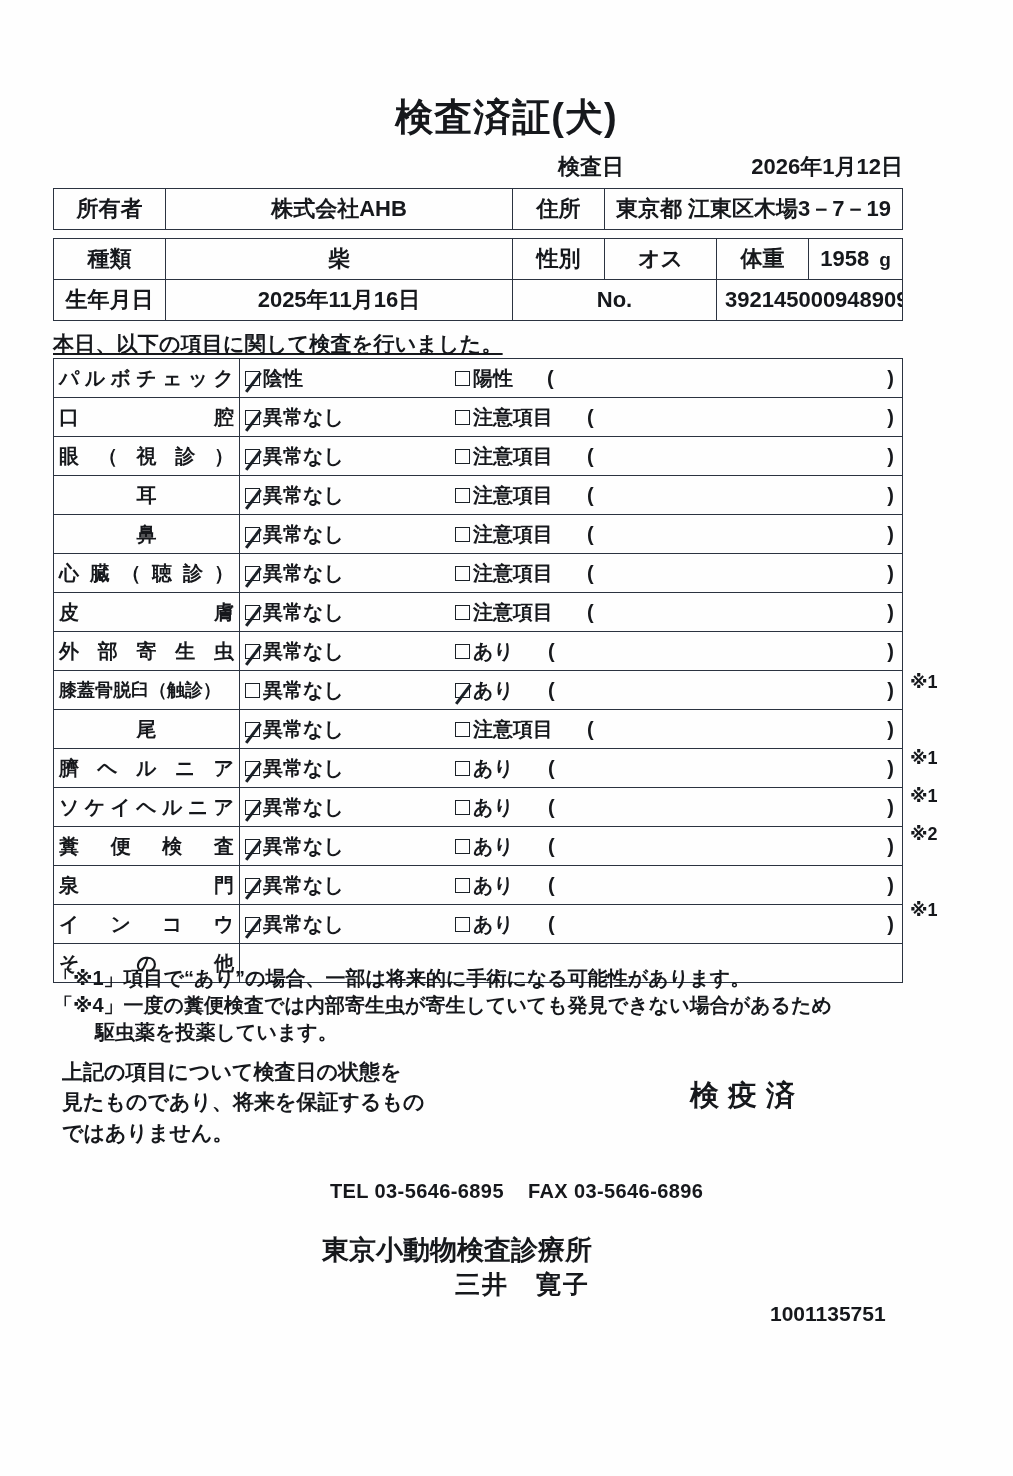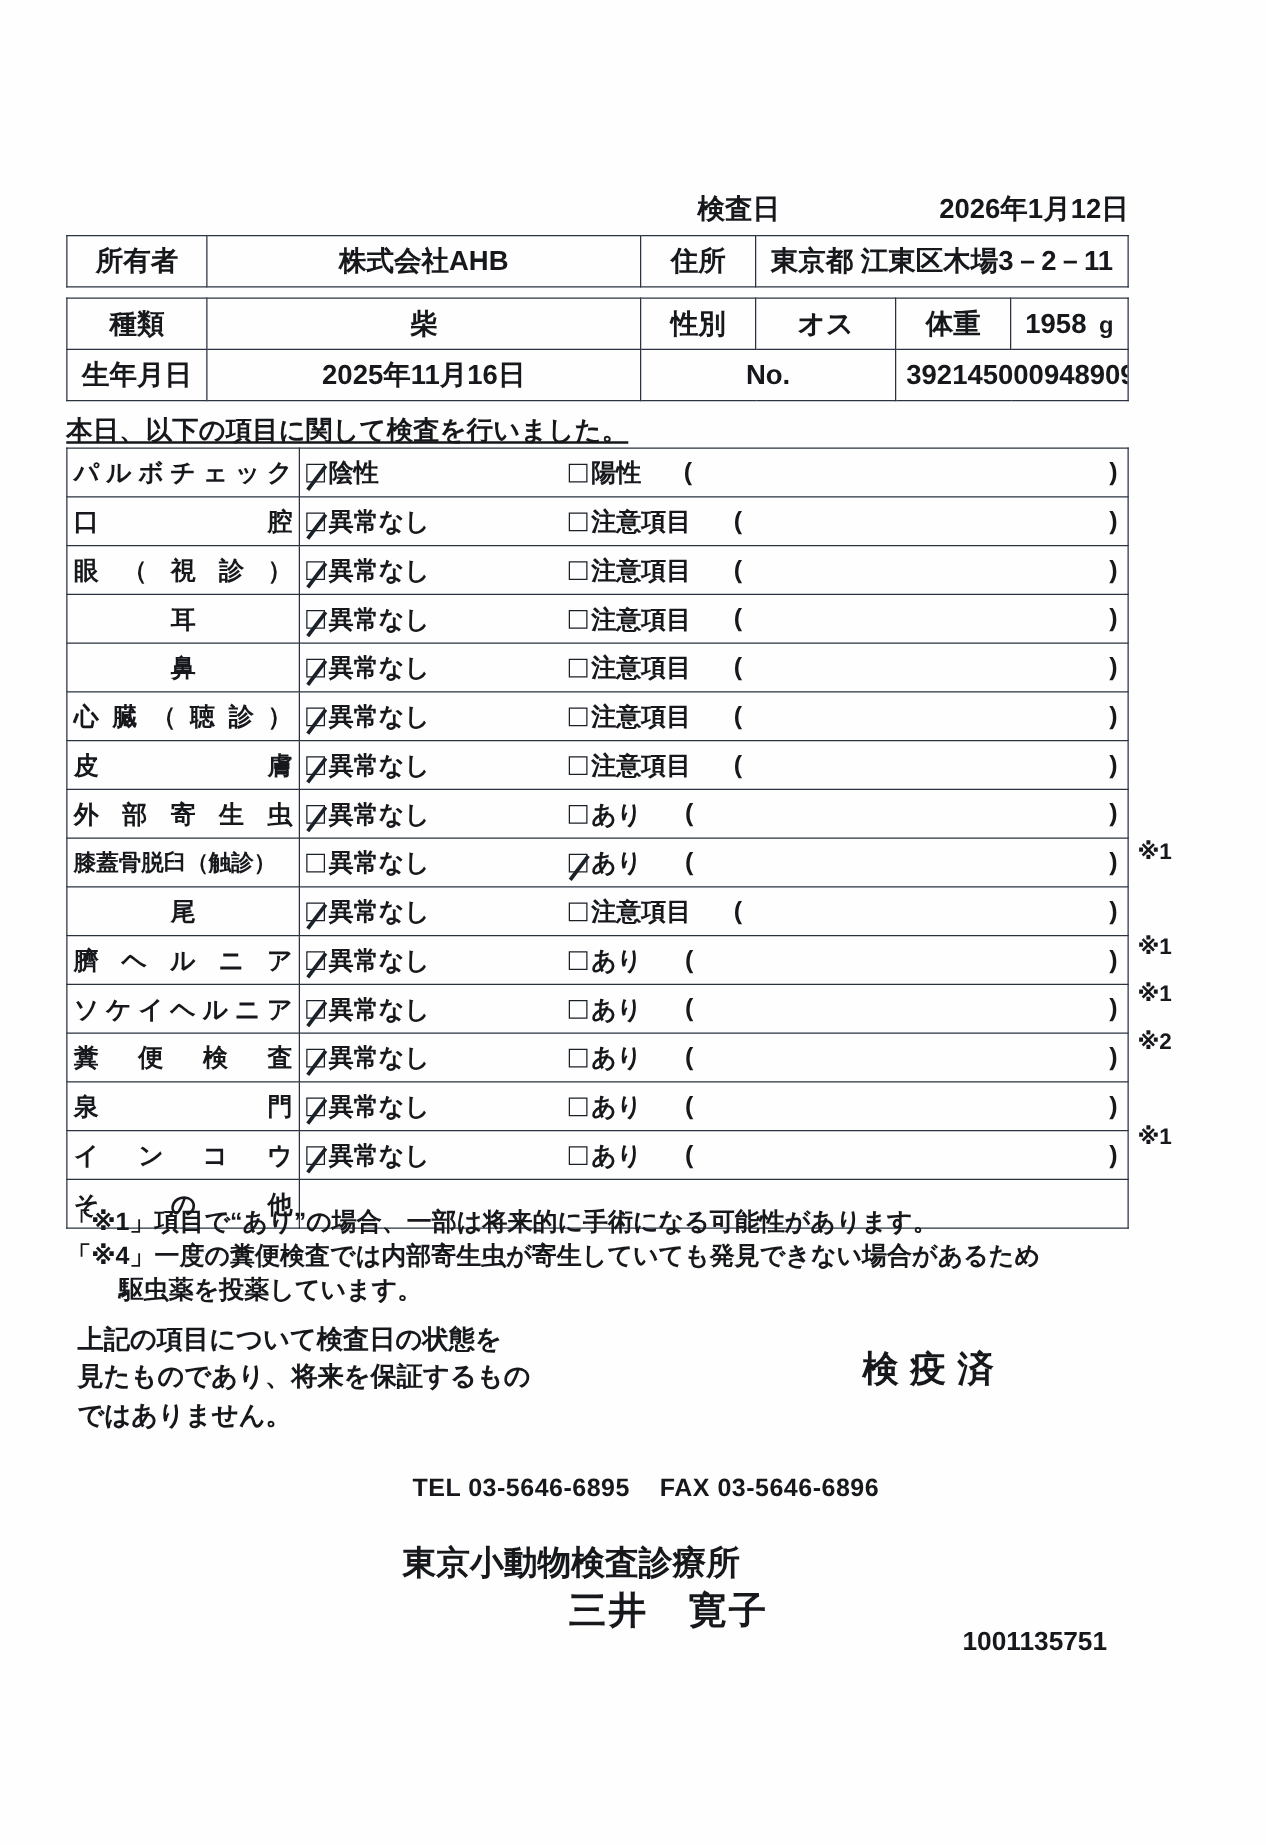--- a/index.html
+++ b/index.html
@@ -244,52 +244,53 @@
     left: 322px;
     top: 1232px;
     font-size: 27px;
     font-weight: 600;
     white-space: nowrap;
   }
   .vet-name {
     position: absolute;
     left: 455px;
     top: 1268px;
-    font-size: 30px;
+    font-size: 25px;
     font-weight: 600;
     white-space: nowrap;
     letter-spacing: 2px;
   }
   .ref-no {
     position: absolute;
     left: 770px;
     top: 1302px;
     font-size: 21px;
     font-weight: 600;
     white-space: nowrap;
   }
 </style>
 </head>
 <body>
 
 <div id="page">
 
+  <div class="doc-title">検査済証(犬)</div>
 
   <div class="date-row">
     <span class="date-label">検査日</span>
     <span class="date-value">2026年1月12日</span>
   </div>
 
   <table class="htable" id="owner-table">
     <tbody>
         <tr>
       <td class="lbl-c" style="width:95px">所有者</td>
       <td class="val-l" style="width:330px">株式会社AHB</td>
       <td class="lbl-c" style="width:75px">住所</td>
-      <td class="val-l">東京都 江東区木場3－2－11</td>
+      <td class="val-l">東京都 江東区木場3－7－19</td>
     </tr>
   </tbody>
     </table>
 
   <table class="htable" id="detail-table">
     <tbody>
         <tr>
       <td class="lbl-c" style="width:95px">種類</td>
       <td class="val-l" style="width:330px">柴</td>
       <td class="lbl-c" style="width:75px">性別</td>

